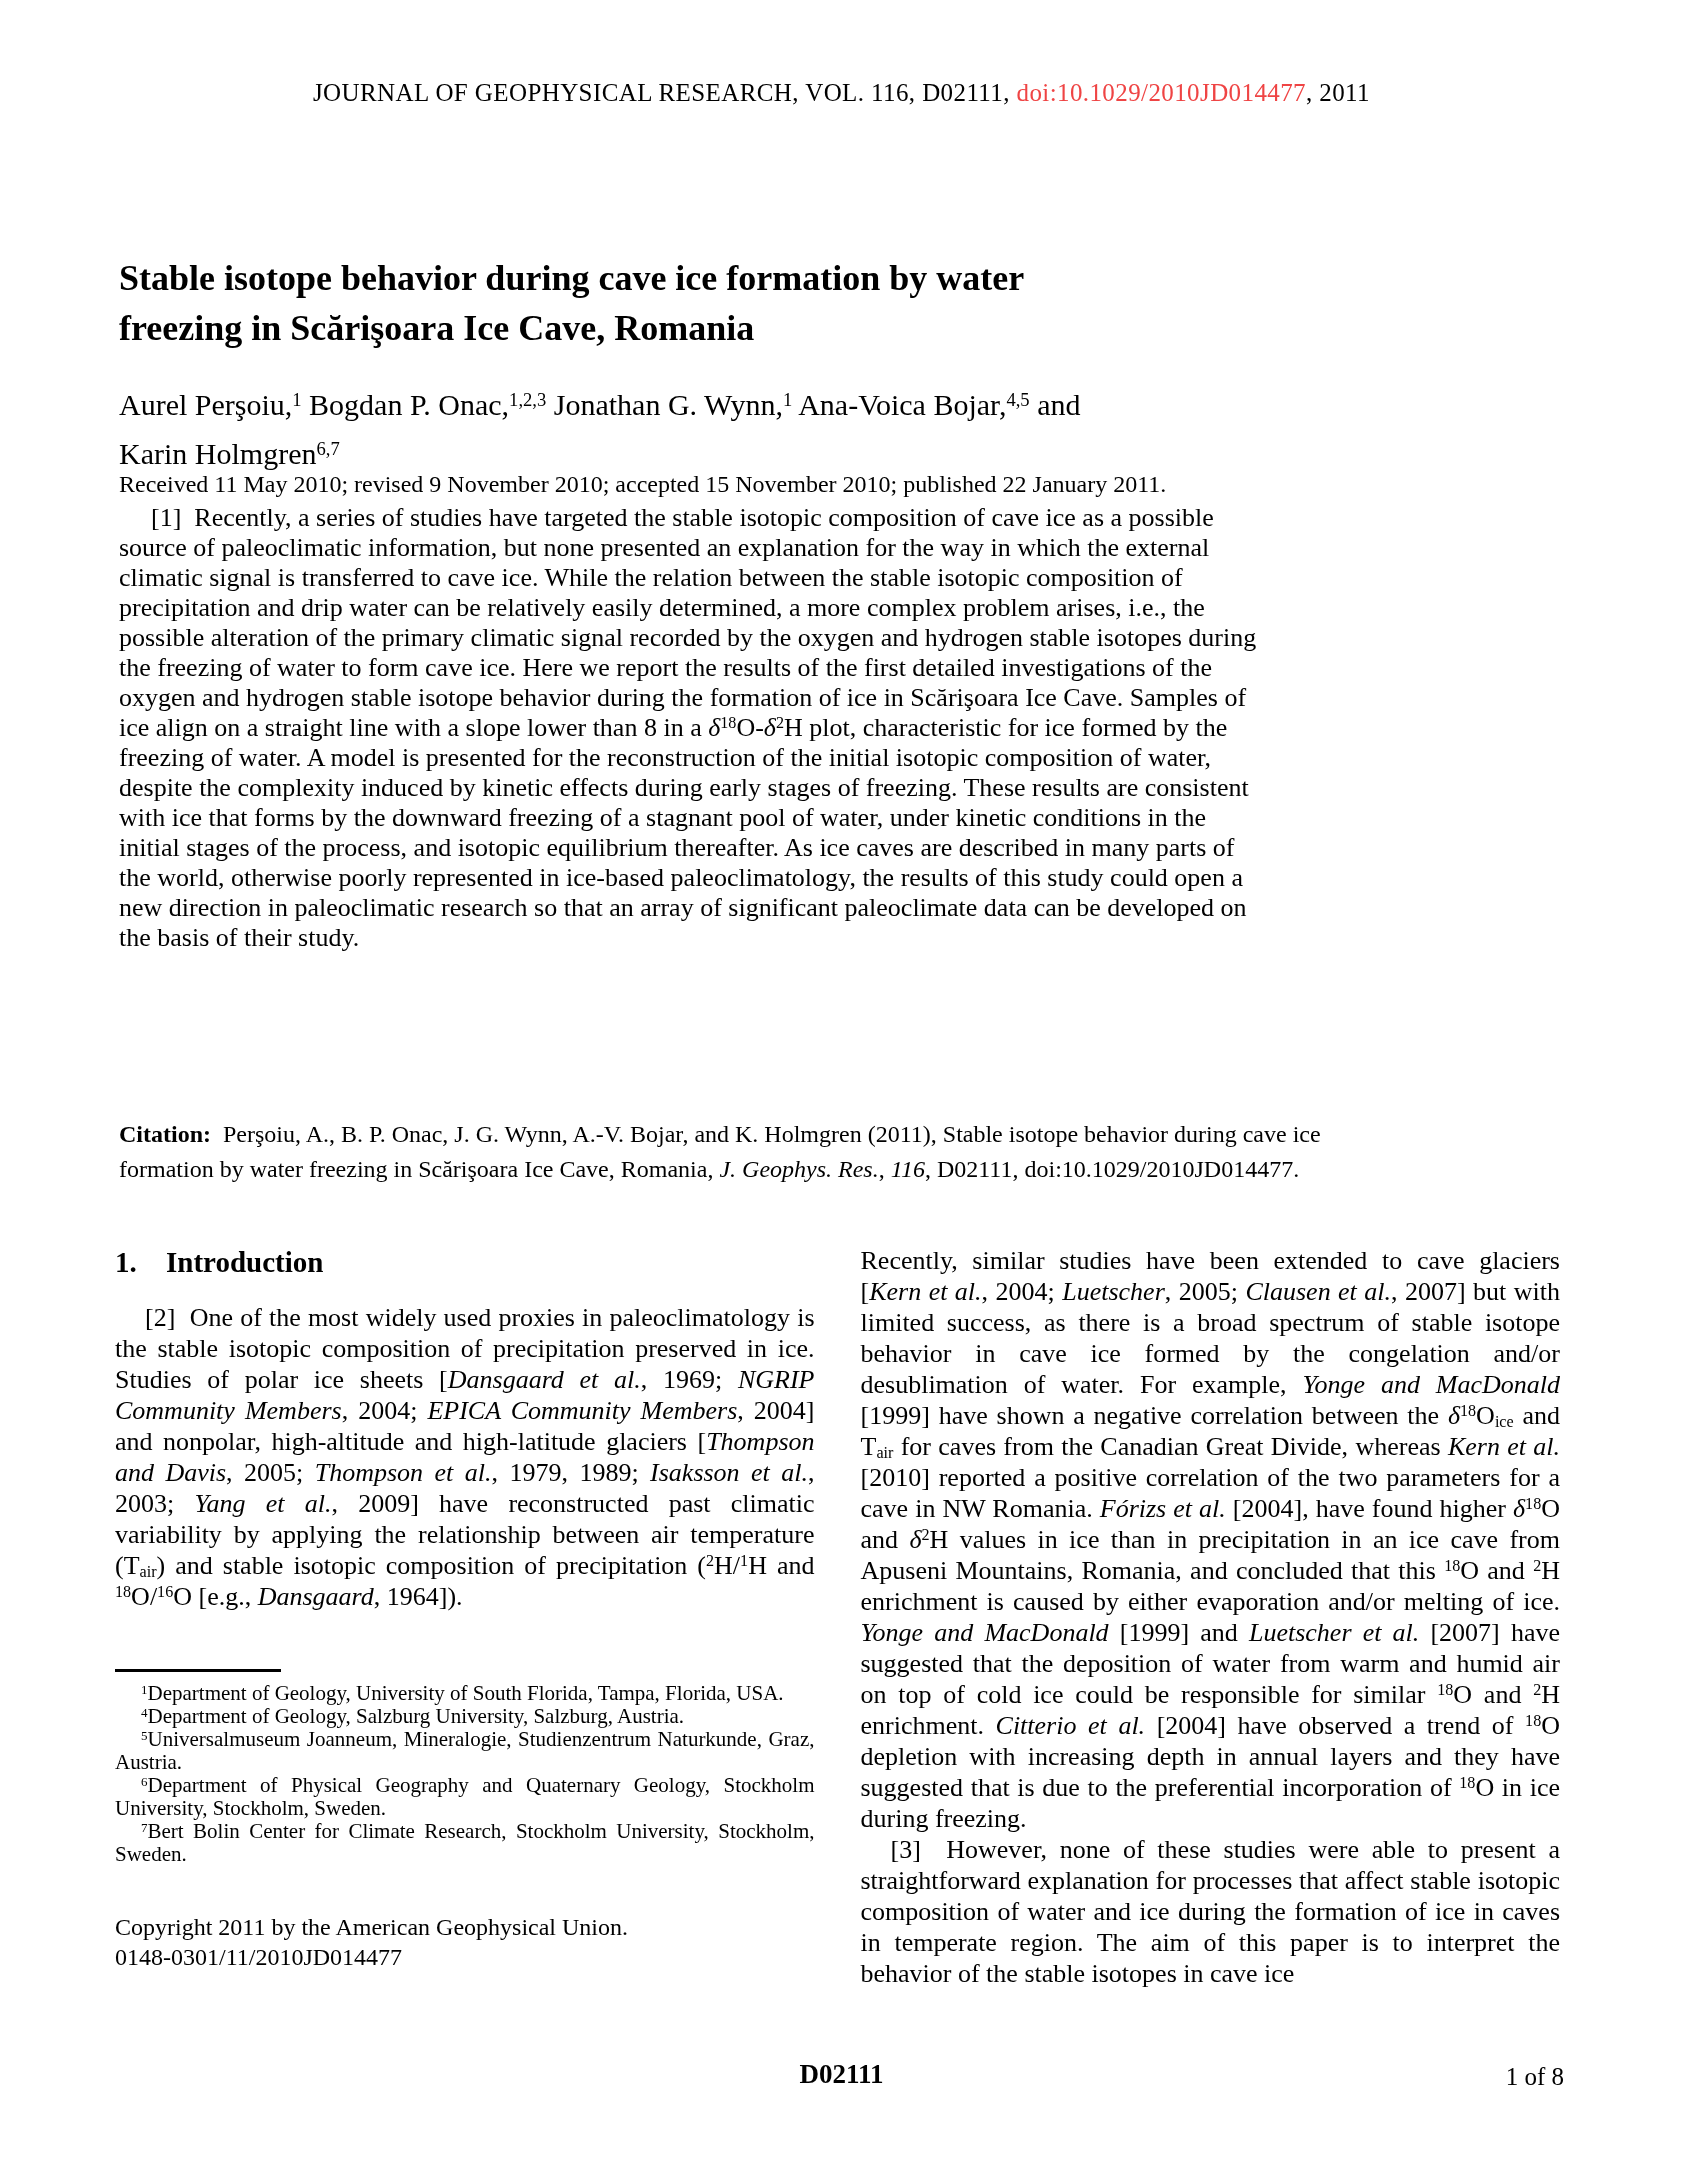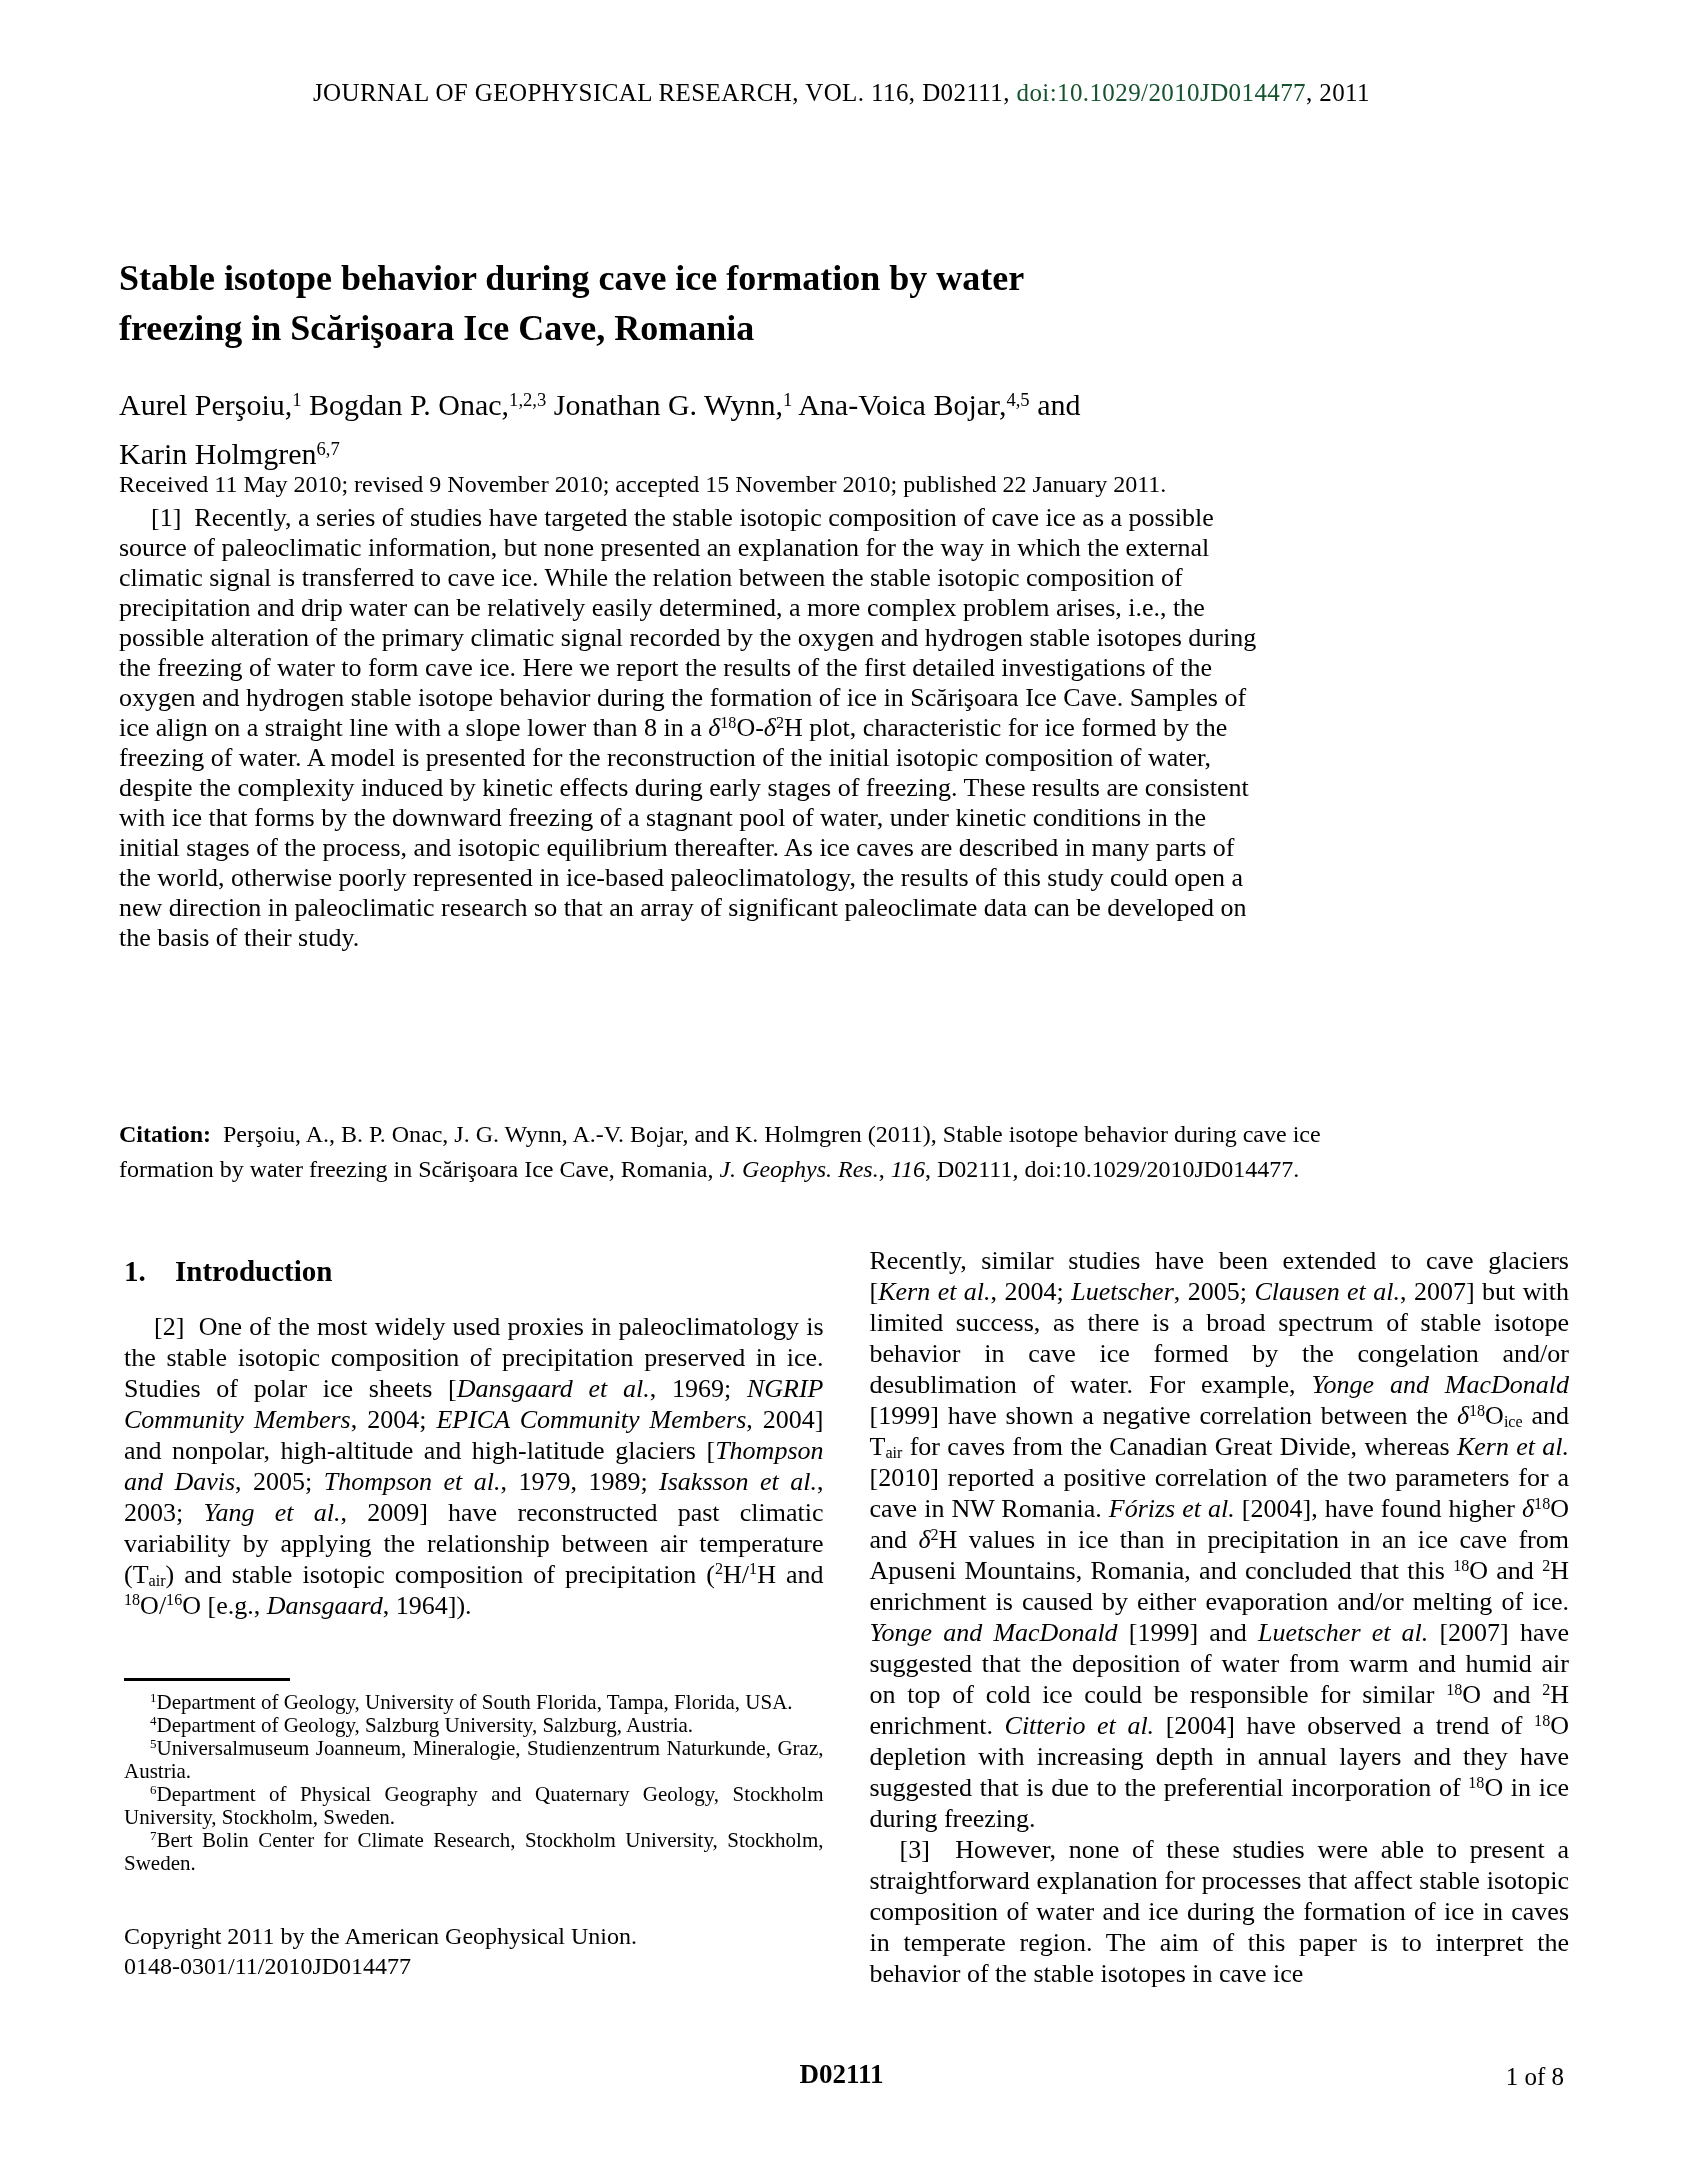--- a/index.html
+++ b/index.html
@@ -30,22 +30,22 @@
   }
   .abstract {
     position:absolute; left:119px; top:503px; width:1141px;
     font-size:26px; line-height:30px; text-indent:32px;
   }
   .citation {
     position:absolute; left:119px; top:1117px; width:1287px;
     font-size:24px; line-height:35px;
   }
   .columns {
-    position:absolute; left:124px; top:1245px; width:1445px;
-    display:flex; gap:46px;align-items:center;
+    position:absolute; left:115px; top:1245px; width:1445px;
+    display:flex; gap:46px;
   }
   .col { width:700px; font-size:26px; line-height:31px; text-align:justify; }
   .intro-heading { font-size:29px; font-weight:bold; margin:2px 0 24px 0; text-align:left; }
   .intro-heading .sec-num { display:inline-block; width:51px; }
   .para { margin:0; text-indent:30px; }
   .para.cont { text-indent:0; }
   .fnrule { width:166px; height:0; border-top:3px solid #000; margin:57px 0 10px 0; }
   .footnotes { font-size:21px; line-height:23px; text-align:justify; }
   .footnotes .fn { text-indent:26px; }
   .copyright { margin-top:46px; font-size:24px; line-height:30px; text-align:left; }
@@ -55,21 +55,21 @@
   }
   .footer-right {
     position:absolute; top:2063px; right:119px; font-size:25px;
   }
 </style>
 </head>
 <body>
 
 <div class="page">
 
-  <div class="journal-header"><span>JOURNAL OF GEOPHYSICAL RESEARCH, VOL. 116, D02111, </span><span style="color: #14532d;">doi:10.1029/2010JD014477</span><span>, 2011</span></div>
+  <div class="journal-header"><span>JOURNAL OF GEOPHYSICAL RESEARCH, VOL. 116, D02111, </span><span style="color: #ef4444;">doi:10.1029/2010JD014477</span><span>, 2011</span></div>
 
   <div class="paper-title">Stable isotope behavior during cave ice formation by water freezing in Scărişoara Ice Cave, Romania</div>
 
   <div class="authors">Aurel Perşoiu,<sup>1</sup> Bogdan P. Onac,<sup>1,2,3</sup> Jonathan G. Wynn,<sup>1</sup> Ana-Voica Bojar,<sup>4,5</sup> and Karin Holmgren<sup>6,7</sup></div>
 
   <div class="received">Received 11 May 2010; revised 9 November 2010; accepted 15 November 2010; published 22 January 2011.</div>
 
   <div class="abstract">[1]&nbsp; Recently, a series of studies have targeted the stable isotopic composition of cave ice as a possible source of paleoclimatic information, but none presented an explanation for the way in which the external climatic signal is transferred to cave ice. While the relation between the stable isotopic composition of precipitation and drip water can be relatively easily determined, a more complex problem arises, i.e., the possible alteration of the primary climatic signal recorded by the oxygen and hydrogen stable isotopes during the freezing of water to form cave ice. Here we report the results of the first detailed investigations of the oxygen and hydrogen stable isotope behavior during the formation of ice in Scărişoara Ice Cave. Samples of ice align on a straight line with a slope lower than 8 in a <i>δ</i><sup>18</sup>O-<i>δ</i><sup>2</sup>H plot, characteristic for ice formed by the freezing of water. A model is presented for the reconstruction of the initial isotopic composition of water, despite the complexity induced by kinetic effects during early stages of freezing. These results are consistent with ice that forms by the downward freezing of a stagnant pool of water, under kinetic conditions in the initial stages of the process, and isotopic equilibrium thereafter. As ice caves are described in many parts of the world, otherwise poorly represented in ice-based paleoclimatology, the results of this study could open a new direction in paleoclimatic research so that an array of significant paleoclimate data can be developed on the basis of their study.</div>
 
   <div class="citation"><b>Citation:</b>&nbsp; Perşoiu, A., B. P. Onac, J. G. Wynn, A.-V. Bojar, and K. Holmgren (2011), Stable isotope behavior during cave ice formation by water freezing in Scărişoara Ice Cave, Romania, <i>J. Geophys. Res.</i>, <i>116</i>, D02111, doi:10.1029/2010JD014477.</div>

